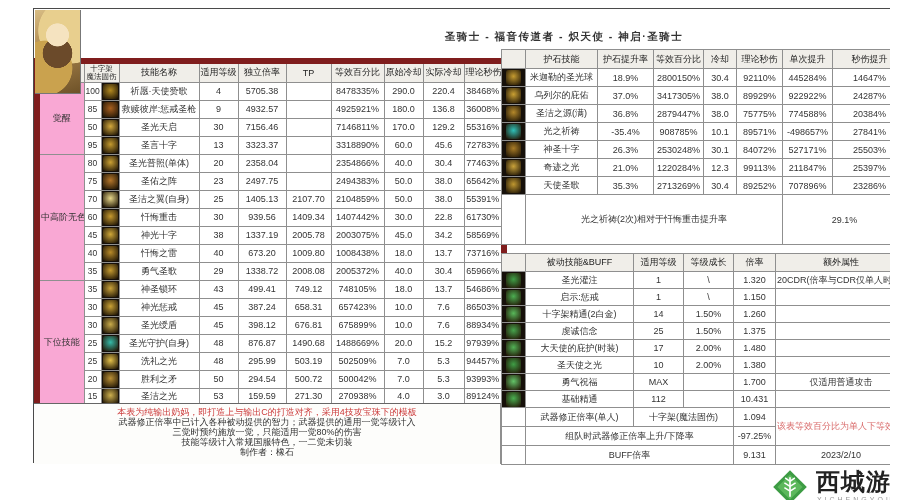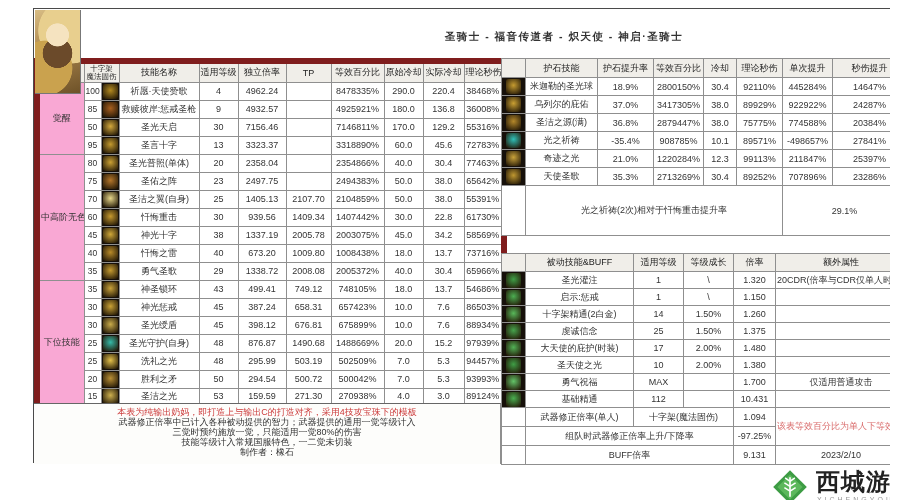--- a/index.html
+++ b/index.html
@@ -21,21 +21,21 @@
   th{background:#f0eee9;color:#222;}
   .ltable{position:absolute;left:0;top:49px;width:467px;border:6px solid #7f1d1d;}
   .ltable thead tr{height:21px;}
   .ltable tbody tr{height:18px;}
   .group-cell{background:#f9a8d4;font-size:9px;}
   .lv-cell{font-size:8.5px;margin-left:16px;}
   .icon-cell{background:#16100a;padding:0;}
   .icon-cell.empty{background:#fff;}
   .sk-icon{display:inline-block;width:15px;height:15px;border-radius:2px;vertical-align:middle;}
   .cross-head{font-size:7.5px;line-height:1.1;white-space:normal;}
-  .rtable1{position:absolute;left:467px;top:49px;width:405px;border:1px solid #555;}
+  .rtable1{position:absolute;left:467px;top:40px;width:405px;border:1px solid #555;}
   .rtable1 thead tr{height:19px;}
   .rtable1 tbody tr{height:18px;}
   .rtable1 tr.note-row{height:50px;}
   .note-cell{font-size:9px;}
   .rtable2{position:absolute;left:467px;top:244px;width:405px;border:1px solid #555;}
   .rtable2 thead tr{height:18px;}
   .rtable2 tbody tr{height:17px;}
   .rtable2 tr.special{height:19px;}
   .red-note{color:#d96a6a;font-size:9px;}
   .lnotes{position:absolute;left:0;top:394px;width:467px;height:61px;border-top:1px solid #666;border-right:1px solid #8f8f8f;background:#fdfdfb;text-align:center;font-size:9px;line-height:1.12;color:#333;padding-top:3px;}
@@ -85,21 +85,21 @@
           <th>理论秒伤</th>
         </tr>
       </thead>
       <tbody>
           <tr>
             <td class="group-cell" rowspan="4">觉醒</td>
             <td class="lv-cell">100</td>
             <td class="icon-cell"><span class="sk-icon" style="background: radial-gradient(circle at 50% 42%, rgb(178, 137, 31) 0%, rgb(34, 23, 6) 92%);"></span></td>
             <td>祈愿·天使赞歌</td>
             <td>4</td>
-            <td>4962.24</td>
+            <td>5705.38</td>
             <td></td>
             <td>8478335%</td>
             <td>290.0</td>
             <td>220.4</td>
             <td>38468%</td>
           </tr>
           <tr>
             <td class="lv-cell">85</td>
             <td class="icon-cell"><span class="sk-icon" style="background: radial-gradient(circle at 50% 42%, rgb(168, 95, 30) 0%, rgb(34, 23, 6) 92%);"></span></td>
             <td>救赎彼岸:惩戒圣枪</td>
@@ -374,20 +374,30 @@
             <td class="icon-cell"><span class="sk-icon" style="background: radial-gradient(circle at 50% 42%, rgb(47, 192, 184) 0%, rgb(34, 23, 6) 92%);"></span></td>
             <td>光之祈祷</td>
             <td>-35.4%</td>
             <td>908785%</td>
             <td>10.1</td>
             <td>89571%</td>
             <td>-498657%</td>
             <td>27841%</td>
           </tr>
           <tr>
+            <td class="icon-cell"><span class="sk-icon" style="background: radial-gradient(circle at 50% 42%, rgb(168, 123, 38) 0%, rgb(34, 23, 6) 92%);"></span></td>
+            <td>神圣十字</td>
+            <td>26.3%</td>
+            <td>2530248%</td>
+            <td>30.1</td>
+            <td>84072%</td>
+            <td>527171%</td>
+            <td>25503%</td>
+          </tr>
+          <tr>
             <td class="icon-cell"><span class="sk-icon" style="background: radial-gradient(circle at 50% 42%, rgb(201, 162, 58) 0%, rgb(34, 23, 6) 92%);"></span></td>
             <td>奇迹之光</td>
             <td>21.0%</td>
             <td>1220284%</td>
             <td>12.3</td>
             <td>99113%</td>
             <td>211847%</td>
             <td>25397%</td>
           </tr>
           <tr>

